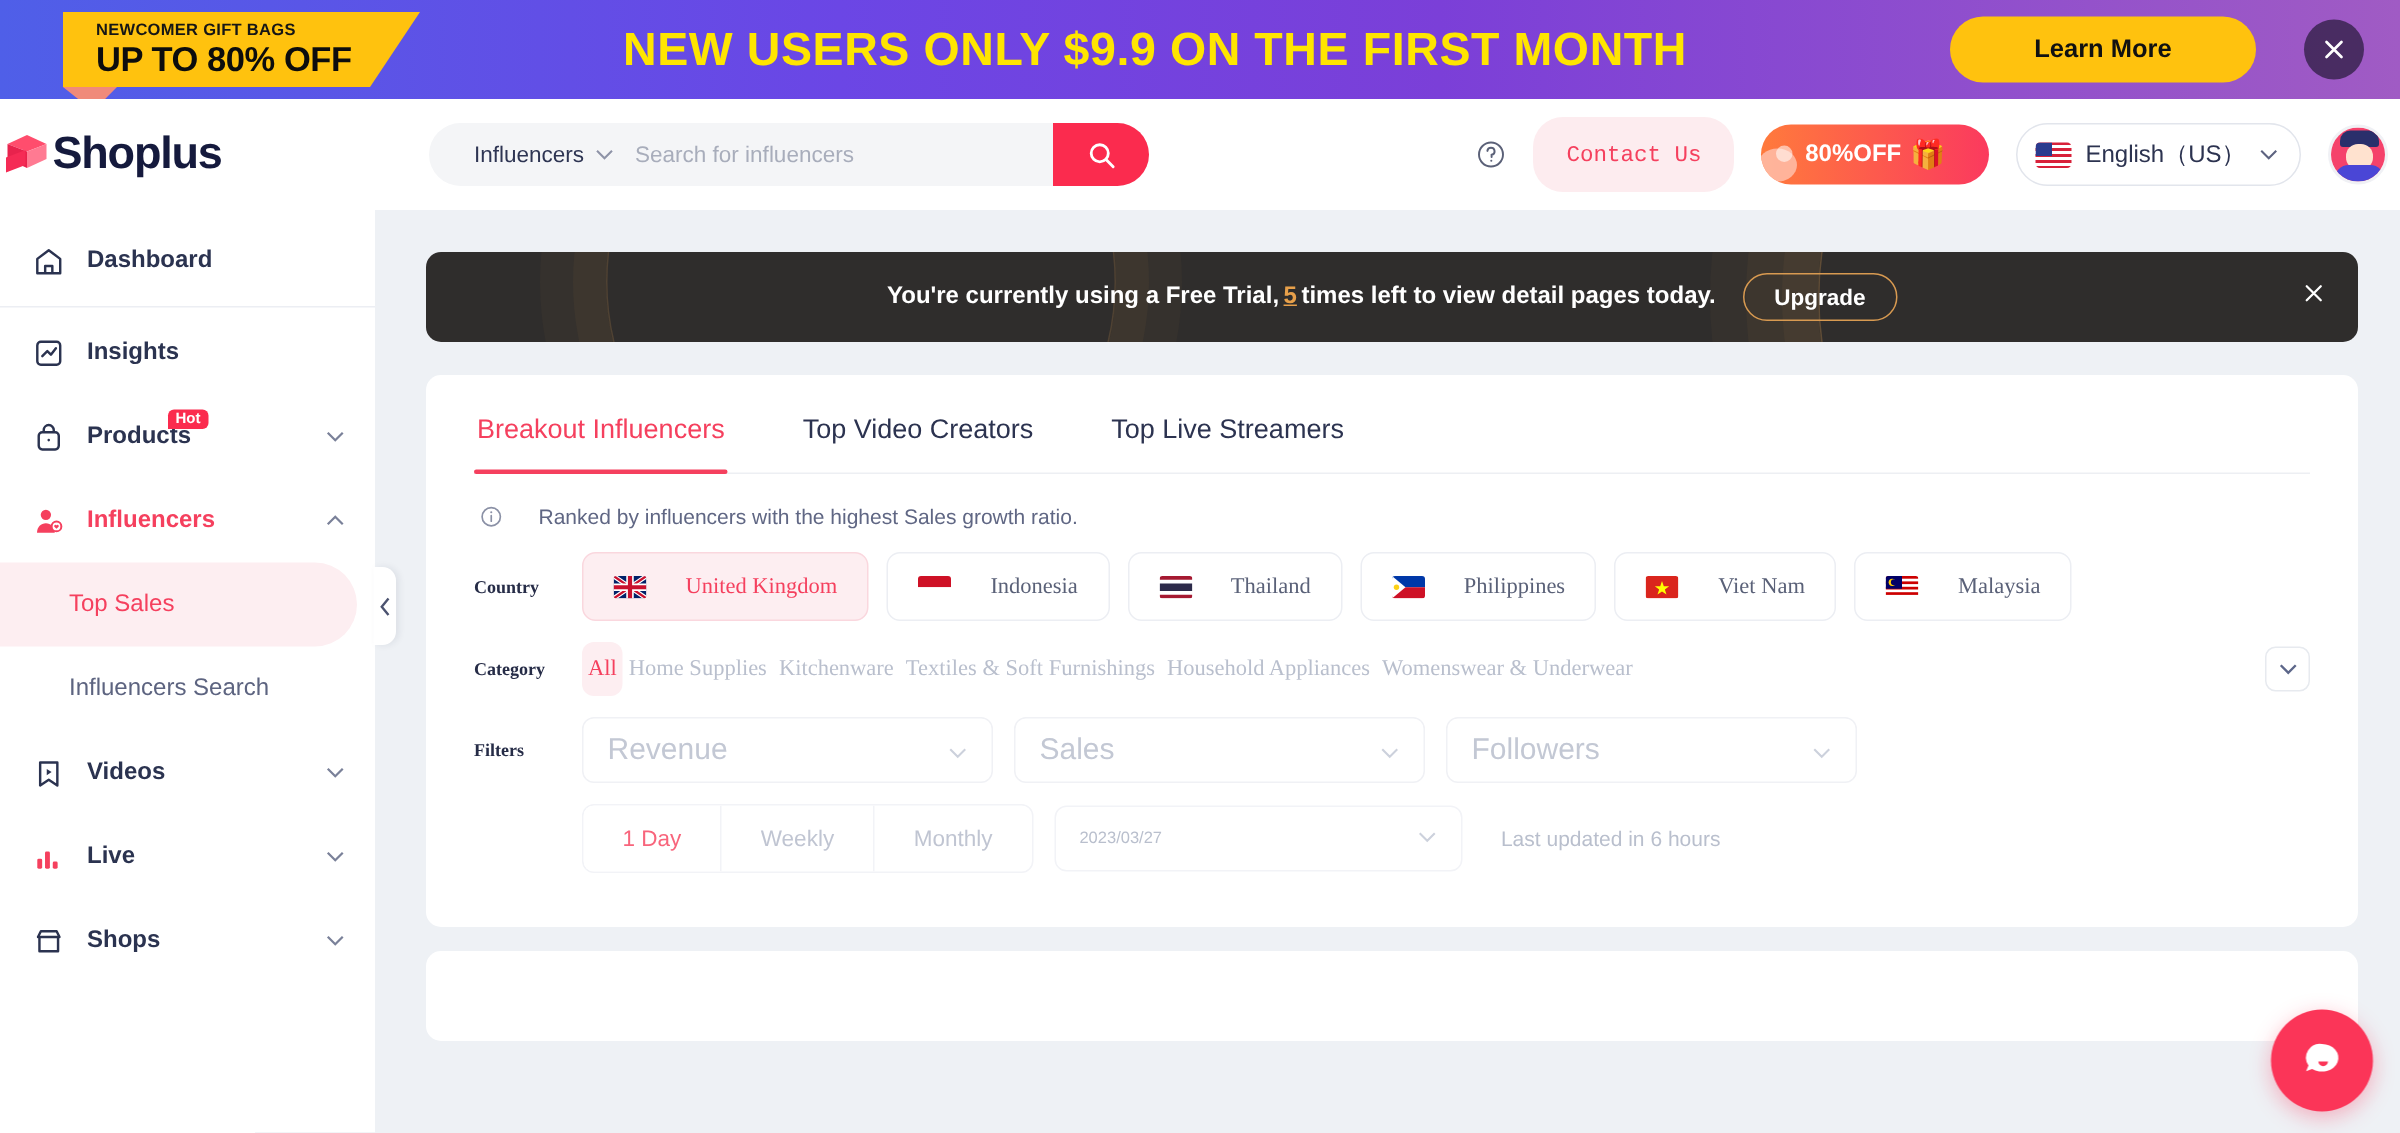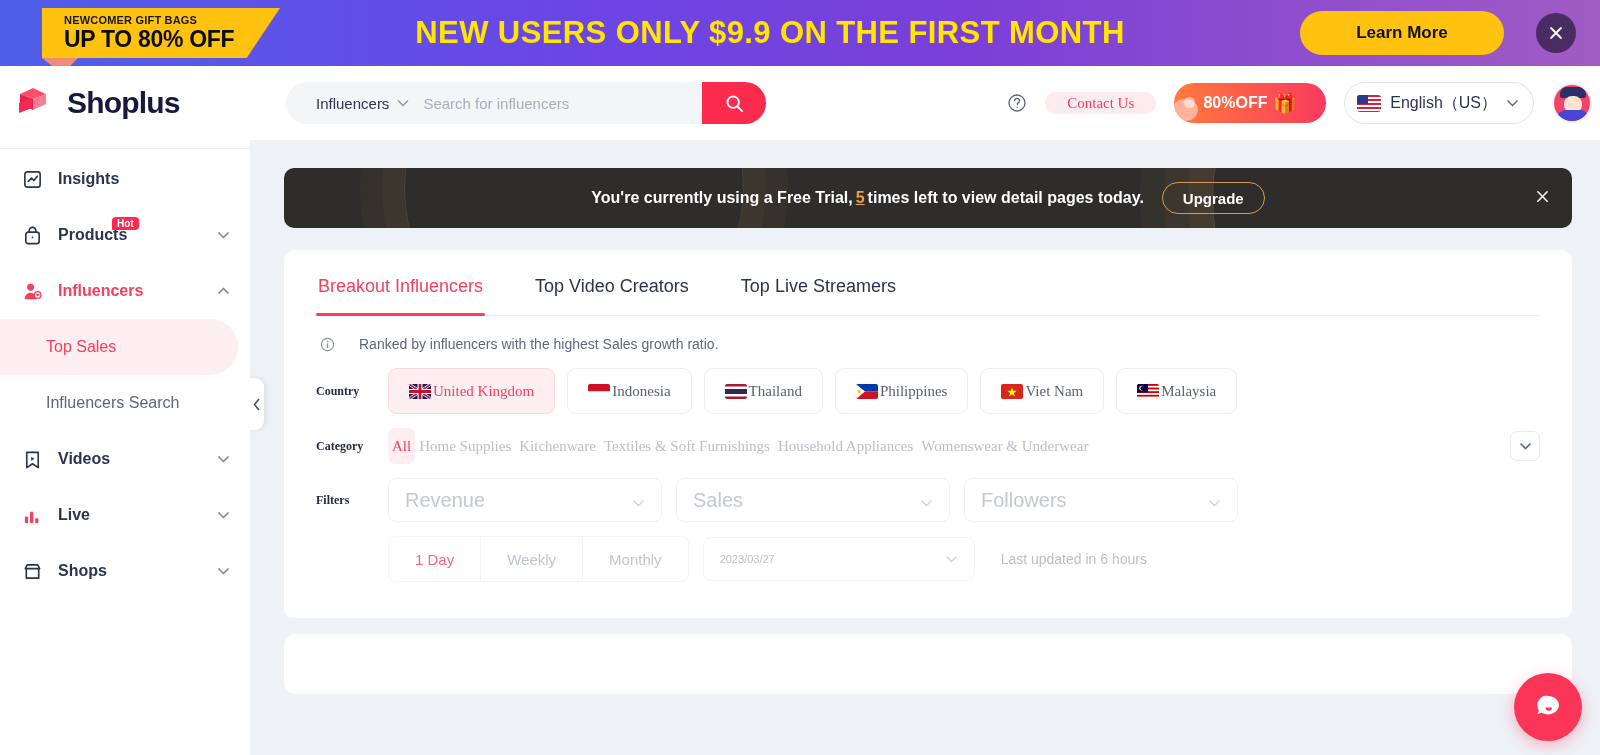--- a/index.html
+++ b/index.html
@@ -64,21 +64,21 @@
     display: flex; align-items: center; justify-content: center;
     color: #fff; font-size: 20px; cursor: pointer;
   }
 
   
   .header {
     height: 74px; background: #fff;
     display: flex; align-items: center;
     position: relative; z-index: 5;
   }
-  .logo-wrap { width: 250px; display: flex; align-items: flex-start; padding-left: 16px; gap: 17px; }
+  .logo-wrap { width: 250px; display: flex; align-items: flex-end; padding-left: 1px; gap: 0; }
   .logo-mark { width: 34px; height: 32px; position: relative; }
   .logo-text { font-size: 30px; font-weight: bold; color: #151a3d; letter-spacing: -.8px; }
 
   .searchbar {
     display: flex; align-items: center;
     background: #f4f5f7; border-radius: 24px;
     height: 42px; width: 480px; margin-left: 36px;
     overflow: hidden;
   }
   .search-cat {
@@ -100,23 +100,23 @@
   }
 
   .header-right {
     margin-left: auto; display: flex; align-items: center;
     gap: 18px; padding-right: 8px;
   }
   .help-icon { color: #5b6178; cursor: pointer; display: flex; }
   .contact-btn {
     background: #fdecef; color: #f5405e;
     border: none; border-radius: 20px;
-    height: 22px; padding: 0 22px;
+    height: 50px; padding: 0 22px;
     font-size: 15px; cursor: pointer;
-    font-family: Liberation Serif, serif;
+    font-family: Liberation Mono, monospace;
   }
   .offer-pill {
     position: relative;
     height: 40px; width: 152px;
     border-radius: 20px;
     background: linear-gradient(90deg, #ff7a3c 0%, #fb3a5e 100%);
     display: flex; align-items: center; justify-content: center;
     gap: 6px; cursor: pointer; overflow: hidden;
   }
   .offer-pill .dot-a {
@@ -263,21 +263,21 @@
     padding: 20px 0 16px 4px;
   }
 
   .filter-row { display: flex; align-items: center; margin-bottom: 14px; }
   .filter-label {
     width: 72px; flex-shrink: 0;
     font-size: 12px; font-weight: bold; color: #262c47;
     font-family: "Liberation Serif", serif;
   }
   .country-chip {
-    display: flex; align-items: center; gap: 2px;
+    display: flex; align-items: center; gap: 26px;
     height: 46px; padding: 0 20px;
     border: 1px solid #eceef3; border-radius: 9px;
     margin-right: 12px; cursor: pointer;
     font-size: 15px; color: #5a6178;
     font-family: "Liberation Serif", serif;
     white-space: nowrap; background: #fff;
   }
   .country-chip.active {
     background: #fdeef1; border-color: #fad7de; color: #f5405e;
   }
@@ -414,20 +414,29 @@
       <span class="face"></span>
       <span class="body"></span>
     </div>
   </div>
 </div>
 
 <div class="body-wrap">
 
   <div class="sidebar">
 
+    <div class="nav-item">
+      <span class="nav-icon">
+        <svg width="21" height="21" viewBox="0 0 22 22" fill="none" stroke="#2b3350" stroke-width="1.7" stroke-linejoin="round">
+          <path d="M3 9 L11 3 L19 9 V19 H3 Z"></path>
+            <path d="M8.5 19 v-5 h5 v5"></path>
+        </svg>
+      </span>
+      <span class="nav-label">Dashboard</span>
+    </div>
 
     <div class="nav-sep"></div>
 
     <div class="nav-item">
       <span class="nav-icon">
         <svg width="21" height="21" viewBox="0 0 22 22" fill="none" stroke="#2b3350" stroke-width="1.7" stroke-linejoin="round">
           <rect x="3" y="3" width="16" height="16" rx="2.5"></rect>
             <path d="M6.5 13 L10 9.5 L12.5 12 L16 7.5" stroke-linecap="round"></path>
         </svg>
       </span>

